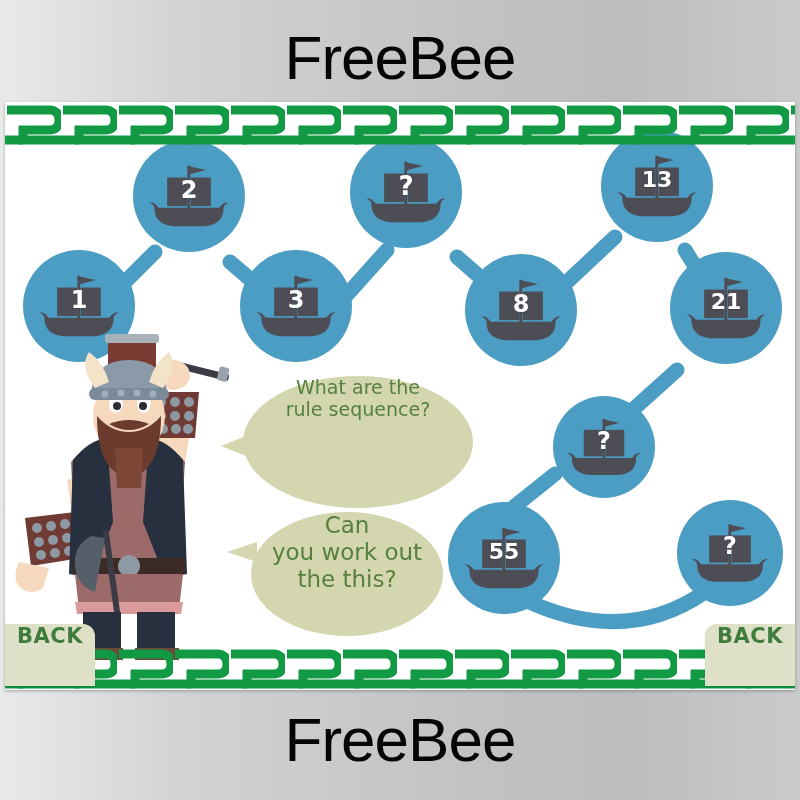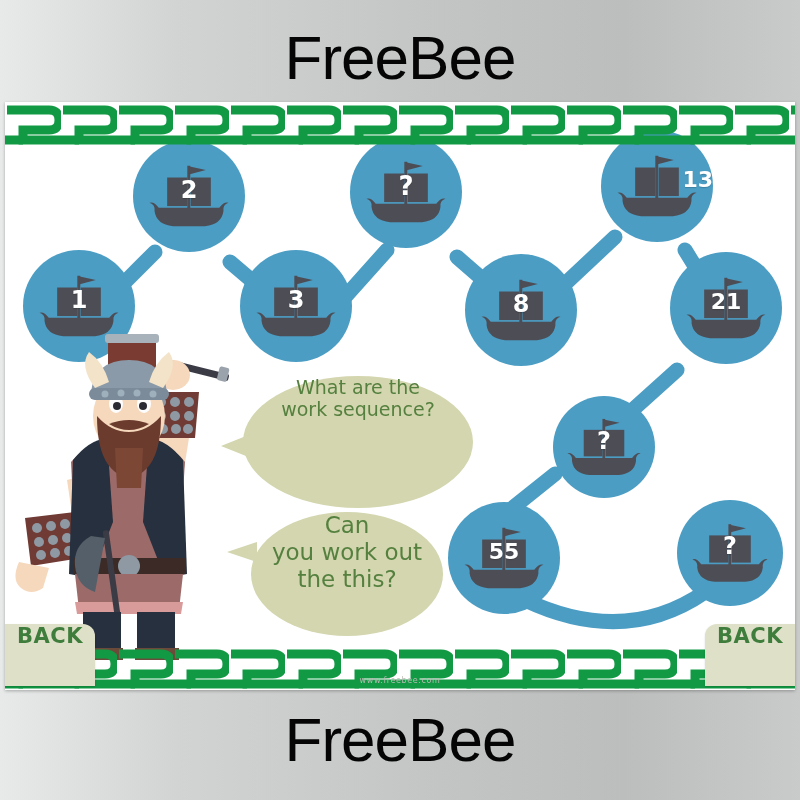--- a/index.html
+++ b/index.html
@@ -182,21 +182,21 @@
     <div class="node" style="left:596px;top:28px;width:112px;height:112px;">
       <svg viewBox="0 0 100 100" width="84" height="84">
         <g fill="#4d4d55">
           <rect x="48" y="14" width="3.5" height="52"></rect>
           <path d="M51 15 L70 19 L51 24 Z"></path>
           <path d="M24 28 L48 28 L48 62 L24 62 Z"></path>
           <path d="M52 28 L76 28 L76 62 L52 62 Z"></path>
           <path d="M14 64 q-6 -8 -11 -6 q7 2 6 10 q2 16 22 18 l38 0 q20 -2 22 -18 q-1 -8 6 -10 q-5 -2 -11 6 Z"></path>
         </g>
       </svg>
-      <span class="label" style="font-size:22px;left:0;right:0;top:37px;text-align:right;">13</span>
+      <span class="label" style="font-size:22px;left:0;right:0;top:37px;">13</span>
     </div>
 
     <div class="node" style="left:665px;top:150px;width:112px;height:112px;">
       <svg viewBox="0 0 100 100" width="84" height="84">
         <g fill="#4d4d55">
           <rect x="48" y="14" width="3.5" height="52"></rect>
           <path d="M51 15 L70 19 L51 24 Z"></path>
           <path d="M24 28 L48 28 L48 62 L24 62 Z"></path>
           <path d="M52 28 L76 28 L76 62 L52 62 Z"></path>
           <path d="M14 64 q-6 -8 -11 -6 q7 2 6 10 q2 16 22 18 l38 0 q20 -2 22 -18 q-1 -8 6 -10 q-5 -2 -11 6 Z"></path>
@@ -339,21 +339,21 @@
         <path d="M124 282 l38 0 l0 40 l-38 0 Z" fill="#26303e"></path>
 
         <path d="M66 318 l44 0 l0 14 l-44 0 Z" fill="#6b4a3a"></path>
         <path d="M122 318 l44 0 l0 14 l-44 0 Z" fill="#6b4a3a"></path>
       </svg>
     </div>
 
     <div class="bubble" style="left:238px;top:274px;width:230px;height:132px;font-size:19px;">
       <div>
         <div>What are the</div>
-        <div>work sequence?</div>
+        <div>rule sequence?</div>
       </div>
       <span class="tail" style="left:-22px;top:58px;border-top:12px solid transparent;border-bottom:12px solid transparent;border-right:30px solid #d3d6ae;"></span>
     </div>
 
     <div class="bubble" style="left:246px;top:410px;width:192px;height:124px;font-size:23px;">
       <div>
         <div>Can</div>
         <div>you work out</div>
         <div>the this?</div>
       </div>
@@ -377,21 +377,20 @@
         <defs>
           <pattern id="braidB" x="0" y="0" width="56" height="46" patternUnits="userSpaceOnUse">
             <path d="M2 10 L44 10 q10 0 10 10 q0 10 -10 10 L18 30 L18 40 L56 40" fill="none" stroke="#119944" stroke-width="9" stroke-linejoin="miter"></path>
             <path d="M-6 40 L18 40" fill="none" stroke="#119944" stroke-width="9"></path>
           </pattern>
         </defs>
         <rect x="0" y="0" width="790" height="46" fill="url(#braidB)"></rect>
       </svg>
     </div>
 
-    <div class="watermark">www.freebee.com</div>
 
     <div class="navbtn" id="btn-back">
       <span>BACK</span>
     </div>
     <div class="navbtn" id="btn-next">
       <span>BACK</span>
     </div>
 
   </div>
 </div>

